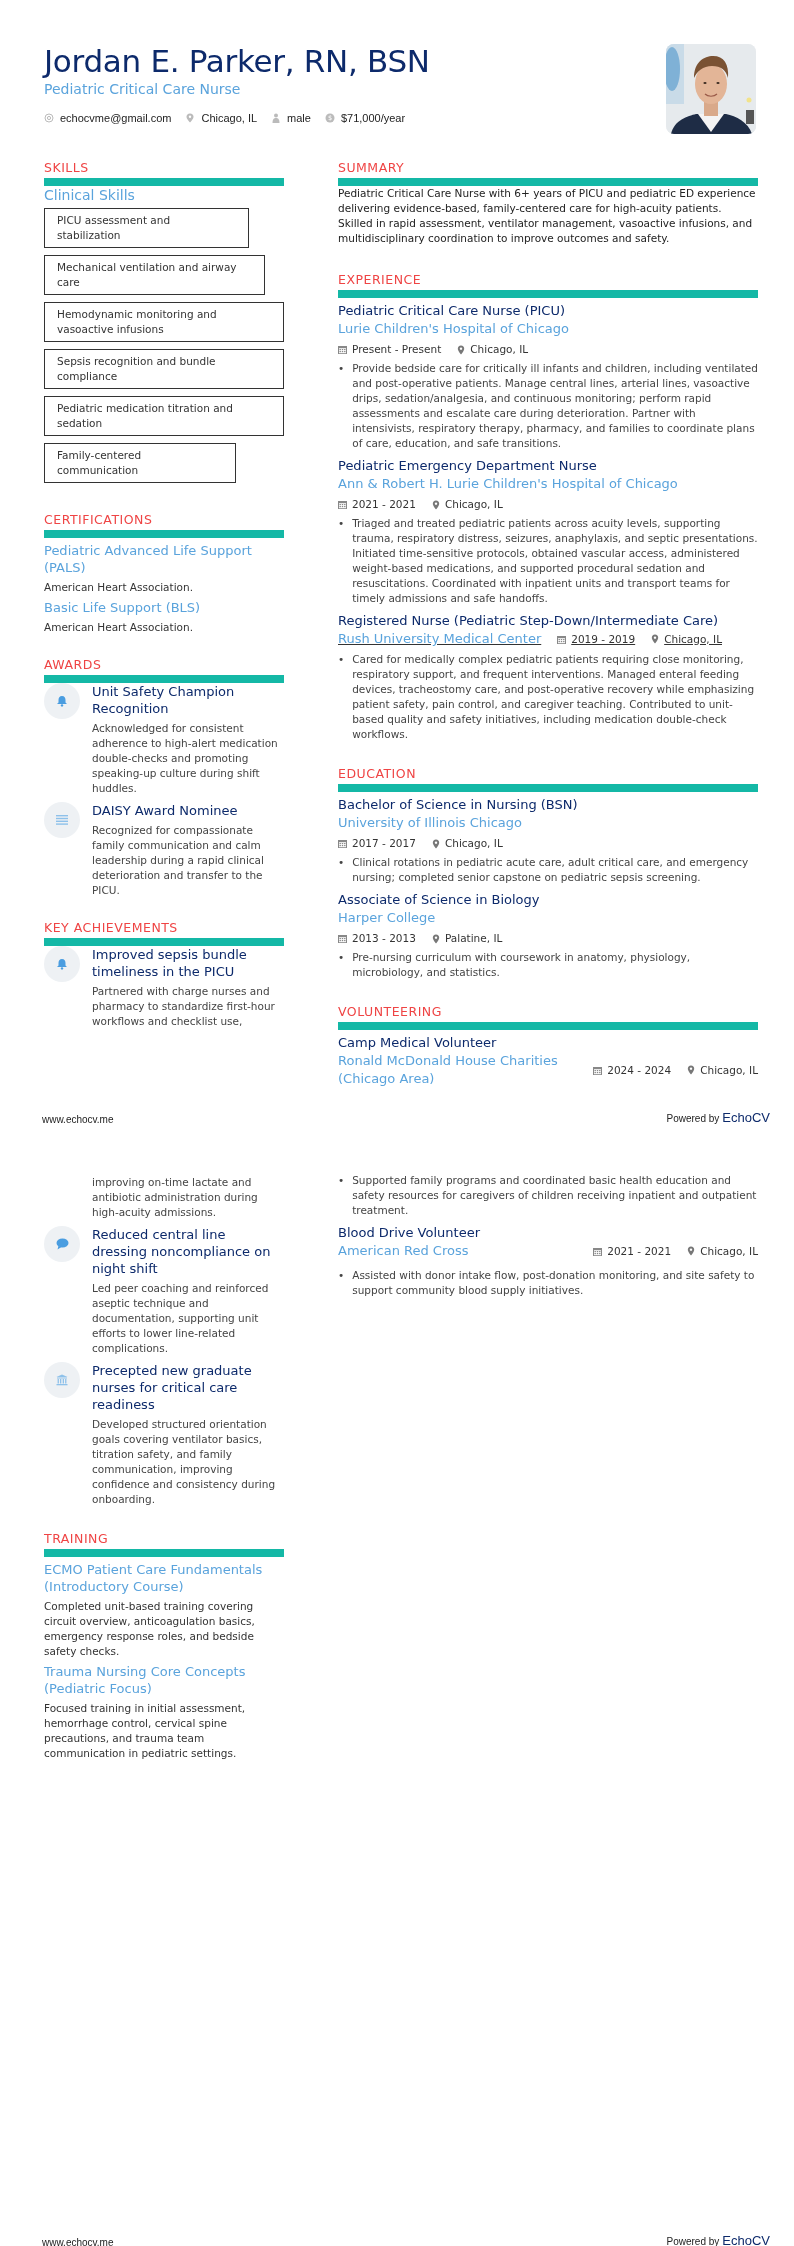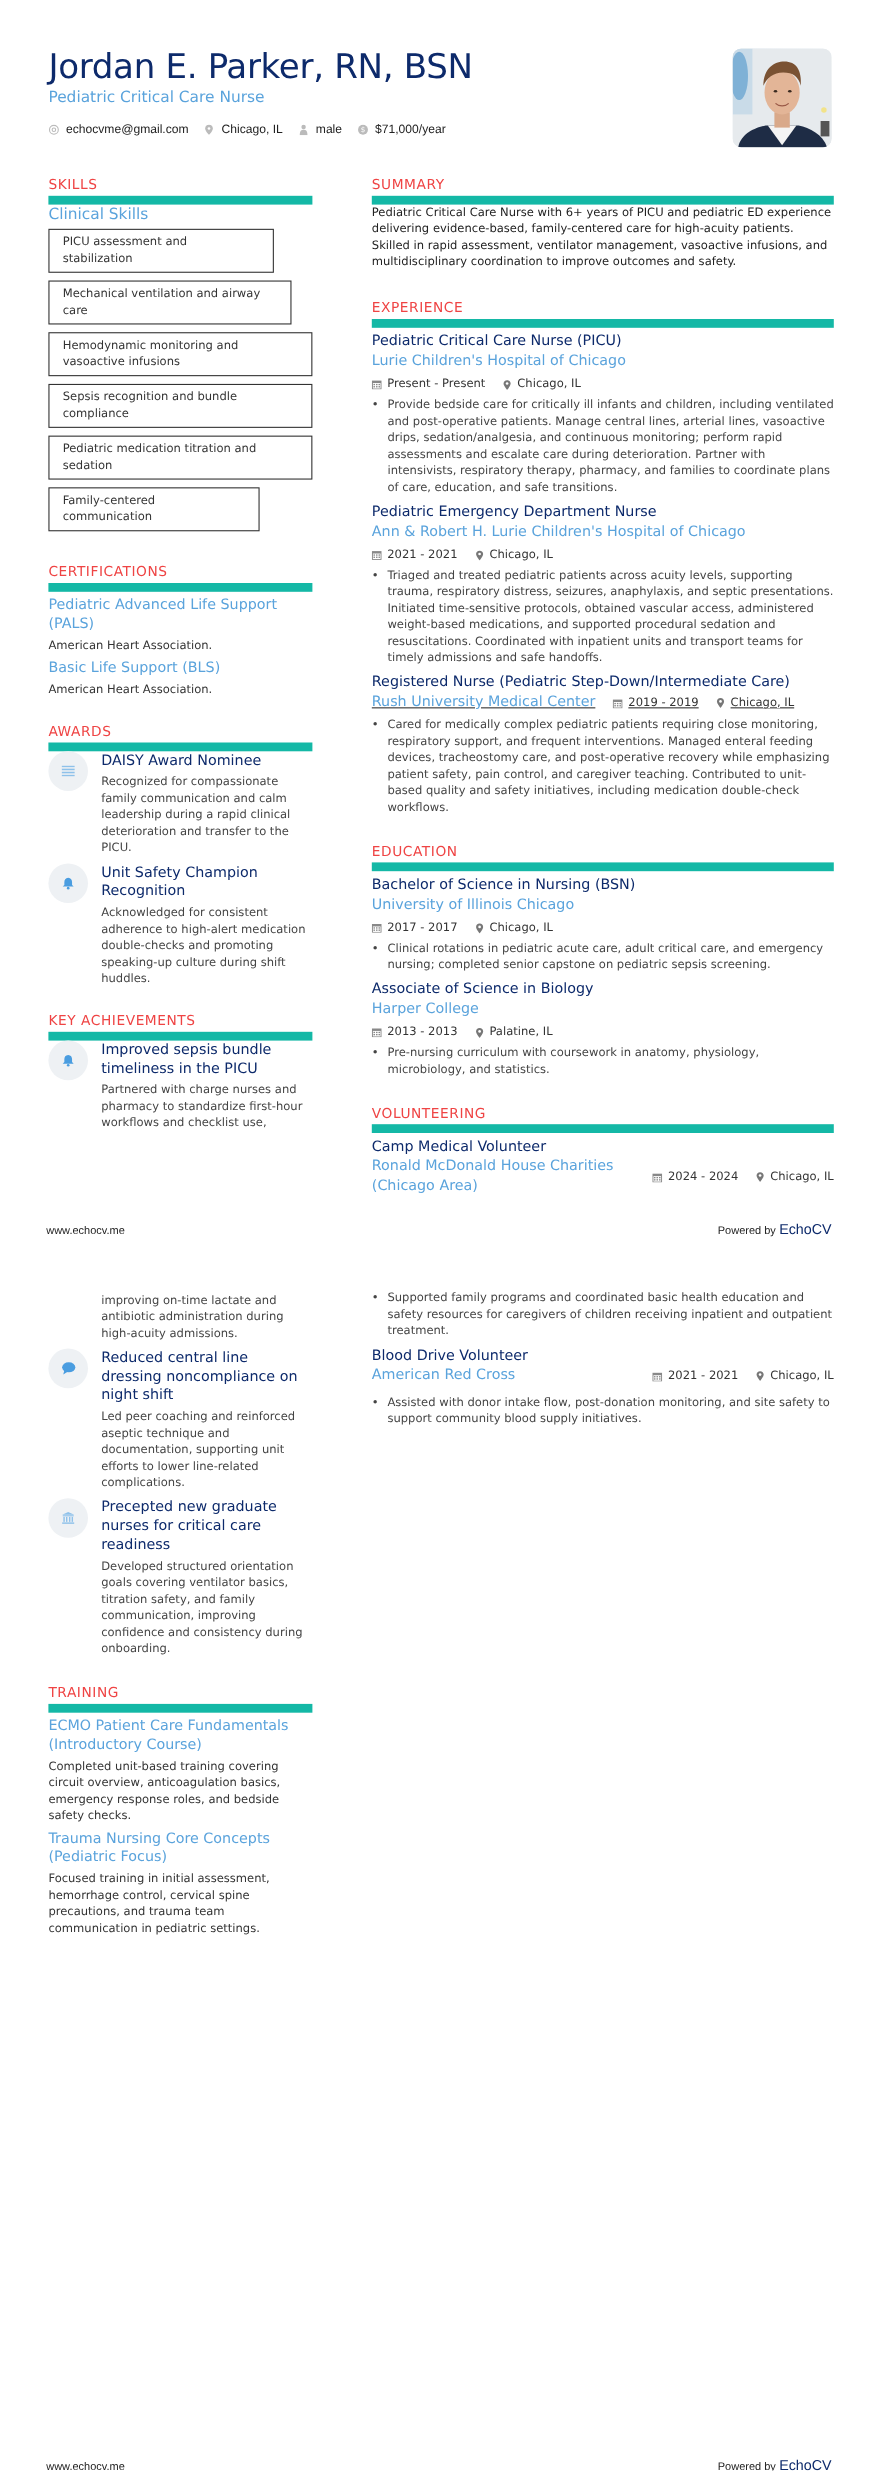--- a/index.html
+++ b/index.html
@@ -34,21 +34,21 @@
 
   .summary-text { font-size: 10.5px; color: #222; line-height: 15px; }
   .job-title { font-size: 13px; color: #0d2a6b; line-height: 18px; margin-top: 4px; }
   .job-org { font-size: 13px; color: #5aa3dc; line-height: 18px; }
   .meta { display: flex; gap: 16px; font-size: 10.5px; color: #333; line-height: 15px; margin-top: 4px; align-items: center; }
   .meta span.m { display: flex; align-items: center; gap: 5px; }
   .bullet { display: flex; gap: 8px; font-size: 10.5px; color: #444; line-height: 15px; margin-top: 4px; }
   .bullet .dot { flex: 0 0 4px; }
   .org-row { display: flex; justify-content: space-between; align-items: center; }
 
-  .footer { position: absolute; left: 42px; right: 38px; display: flex; justify-content: space-between; align-items: flex-end; font-family: "Liberation Sans", sans-serif; }
+  .footer { position: absolute; left: 42px; right: 24px; display: flex; justify-content: space-between; align-items: flex-end; font-family: "Liberation Sans", sans-serif; }
   .footer .url { font-size: 10px; color: #222; }
   .footer .powered { font-size: 10px; color: #222; }
   .footer .brand { font-size: 13px; color: #0d2a6b; margin-left: 3px; }
 </style>
 </head>
 <body>
 
 <div class="page page1">
 
   <div class="header">
@@ -127,42 +127,42 @@
       <div>
         <div class="cert-title">Basic Life Support (BLS)</div>
         <div class="cert-body">American Heart Association.</div>
       </div>
     </div>
 
     <div style="margin-top:22px;">
       <div class="sec-title">AWARDS</div>
       <div class="award">
         <div class="award-icon">
+          <svg width="12" height="12" viewBox="0 0 12 12">
+              <path d="M6 1 C3.5 1 2.5 3 2.5 5 L2.5 7.5 L1 9 L11 9 L9.5 7.5 L9.5 5 C9.5 3 8.5 1 6 1 Z" fill="#4a9de0"></path>
+              <circle cx="6" cy="10.4" r="1.2" fill="#4a9de0"></circle>
+            </svg>
+        </div>
+        <div class="award-text">
+          <div class="award-title">Unit Safety Champion Recognition</div>
+          <div class="award-desc">Acknowledged for consistent adherence to high-alert medication double-checks and promoting speaking-up culture during shift huddles.</div>
+        </div>
+      </div>
+      <div class="award">
+        <div class="award-icon">
           <svg width="12" height="10" viewBox="0 0 12 10">
               <rect y="0" width="12" height="1.4" fill="#8ec1ea"></rect>
               <rect y="2.8" width="12" height="1.4" fill="#8ec1ea"></rect>
               <rect y="5.6" width="12" height="1.4" fill="#8ec1ea"></rect>
               <rect y="8.4" width="12" height="1.4" fill="#8ec1ea"></rect>
             </svg>
         </div>
         <div class="award-text">
           <div class="award-title">DAISY Award Nominee</div>
           <div class="award-desc">Recognized for compassionate family communication and calm leadership during a rapid clinical deterioration and transfer to the PICU.</div>
-        </div>
-      </div>
-      <div class="award">
-        <div class="award-icon">
-          <svg width="12" height="12" viewBox="0 0 12 12">
-              <path d="M6 1 C3.5 1 2.5 3 2.5 5 L2.5 7.5 L1 9 L11 9 L9.5 7.5 L9.5 5 C9.5 3 8.5 1 6 1 Z" fill="#4a9de0"></path>
-              <circle cx="6" cy="10.4" r="1.2" fill="#4a9de0"></circle>
-            </svg>
-        </div>
-        <div class="award-text">
-          <div class="award-title">Unit Safety Champion Recognition</div>
-          <div class="award-desc">Acknowledged for consistent adherence to high-alert medication double-checks and promoting speaking-up culture during shift huddles.</div>
         </div>
       </div>
     </div>
 
     <div style="margin-top:22px;">
       <div class="sec-title">KEY ACHIEVEMENTS</div>
       <div class="award">
         <div class="award-icon">
           <svg width="12" height="12" viewBox="0 0 12 12">
               <path d="M6 1 C3.5 1 2.5 3 2.5 5 L2.5 7.5 L1 9 L11 9 L9.5 7.5 L9.5 5 C9.5 3 8.5 1 6 1 Z" fill="#4a9de0"></path>

